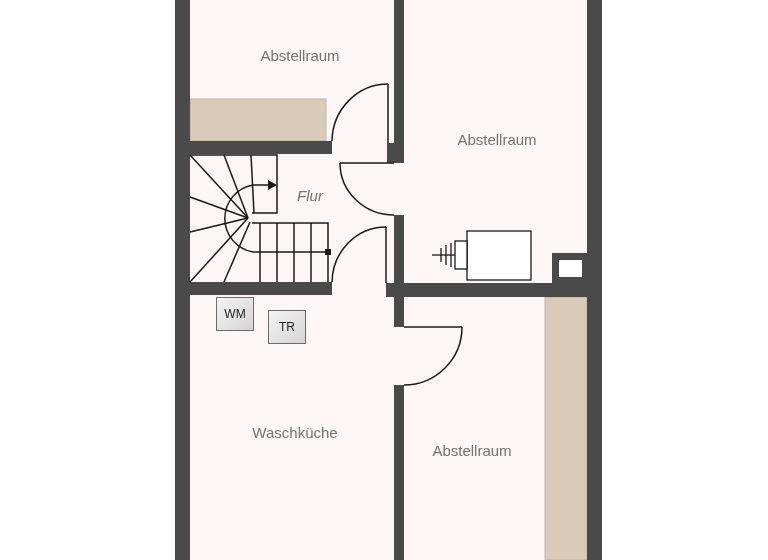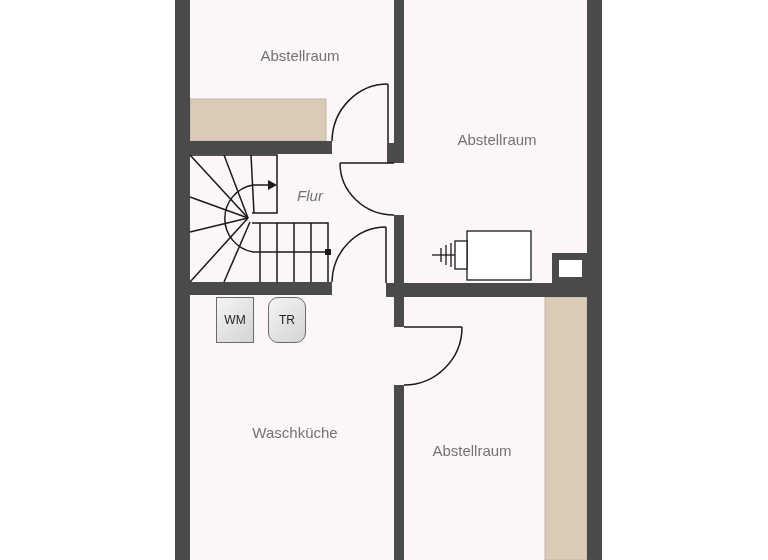--- a/index.html
+++ b/index.html
@@ -1,19 +1,19 @@
 <!DOCTYPE html>
 <html><head>
   <meta charset="utf-8">
   <style>
     html, body { margin: 0; padding: 0; background: #ffffff; }
     body { width: 768px; height: 560px; position: relative; overflow: hidden; font-family: "Liberation Sans", sans-serif; }
     #plan { position: absolute; left: 0; top: 0; width: 768px; height: 560px; }
     .room-label { position: absolute; font-size: 15px; color: #737373; white-space: nowrap; transform: translate(-50%, -50%); }
-    .appliance { position: absolute; width: 38px; height: 46px; border: 1px solid #6a6a6a; background: linear-gradient(135deg, #f4f4f4 0%, #d4d4d4 100%); box-sizing: border-box; display: flex; align-items: center; justify-content: center; font-size: 12px; color: #222; }
+    .appliance { position: absolute; width: 38px; height: 34px; border: 1px solid #6a6a6a; background: linear-gradient(135deg, #f4f4f4 0%, #d4d4d4 100%); box-sizing: border-box; display: flex; align-items: center; justify-content: center; font-size: 12px; color: #222; }
   </style>
 </head>
 <body>
 
 <svg id="plan" viewBox="0 0 768 560" xmlns="http://www.w3.org/2000/svg">
 
   <rect x="190" y="0" width="397" height="560" fill="#fdf6f6"></rect>
 
   <rect x="190" y="99" width="136" height="42" fill="#d9cbb8" stroke="#bfb3a3" stroke-width="1"></rect>
   <rect x="545" y="297" width="42" height="263" fill="#d9cbb8" stroke="#bfb3a3" stroke-width="1"></rect>
@@ -84,13 +84,13 @@
   </g>
 </svg>
 
 <div class="room-label" style="left:300px; top:55px;">Abstellraum</div>
 <div class="room-label" style="left:497px; top:139px;">Abstellraum</div>
 <div class="room-label" style="left:310px; top:195px;font-style:italic;">Flur</div>
 <div class="room-label" style="left:295px; top:432px;">Waschküche</div>
 <div class="room-label" style="left:472px; top:450px;">Abstellraum</div>
 
 <div class="appliance" style="left:216px; top:297px;">WM</div>
-<div class="appliance" style="left:268px; top:297px;border-radius:10px;">TR</div>
+<div class="appliance" style="left:268px; top:310px;">TR</div>
 
 </body></html>

